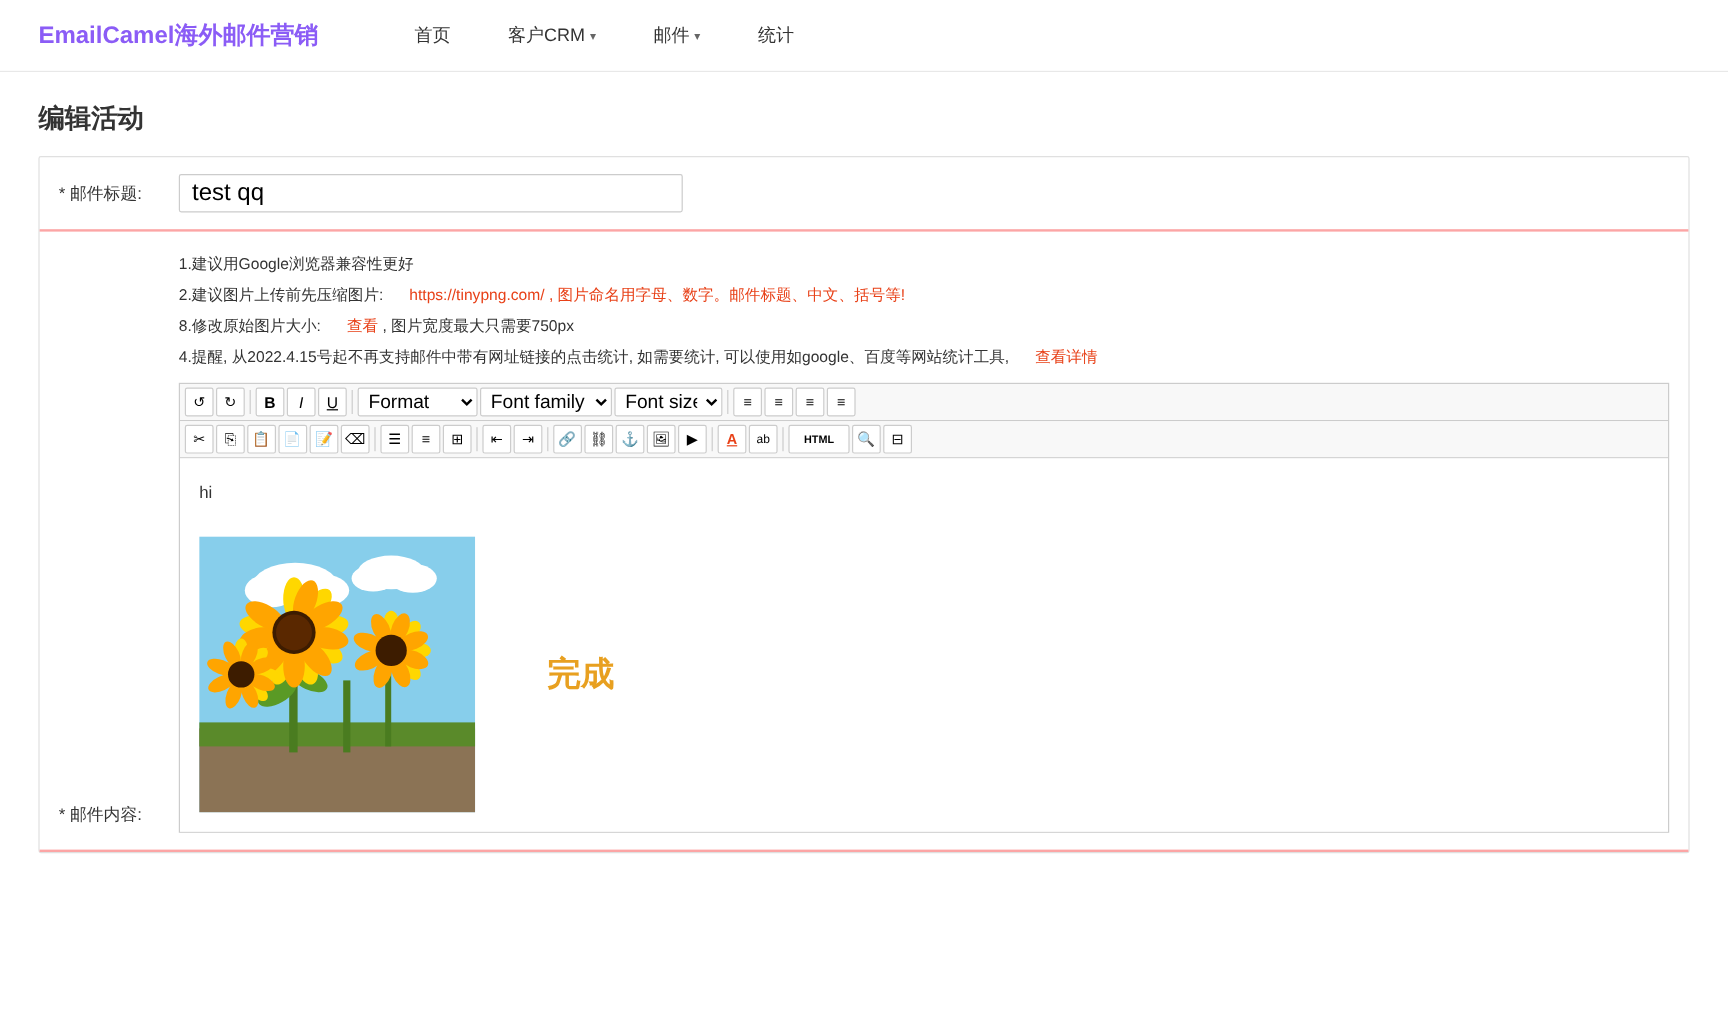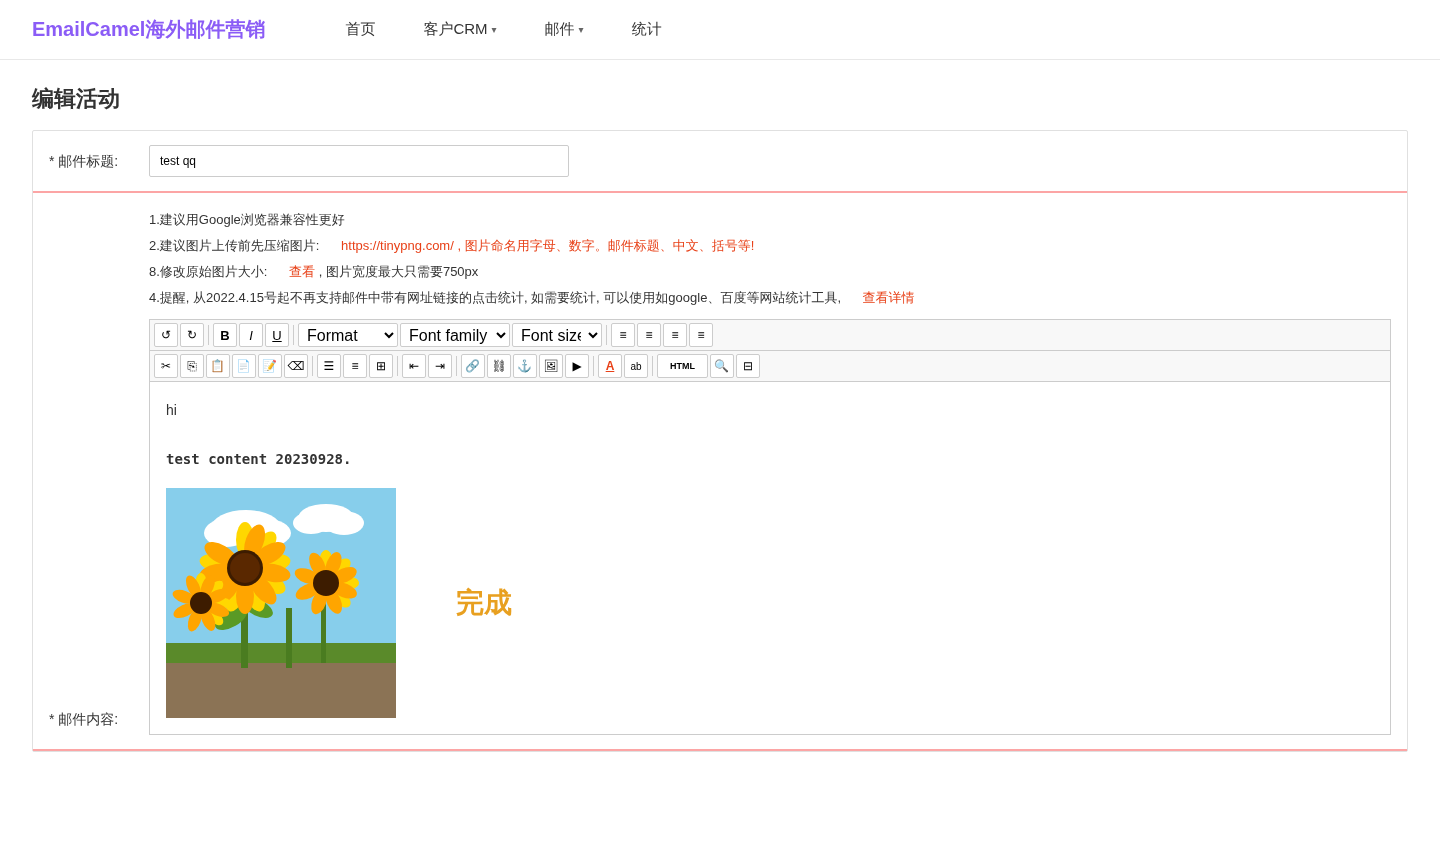--- a/index.html
+++ b/index.html
@@ -24,21 +24,21 @@
     
     .section { border: 1px solid #e0e0e0; border-radius: 2px; }
     .section-header { background: #f5f5f5; padding: 10px 16px; font-size: 14px; color: #555; border-bottom: 1px solid #e0e0e0; }
 
     
     .form-row { display: flex; align-items: flex-end; padding: 14px 16px; border-bottom: 2px solid #fca5a5; }
     .form-label { width: 100px; min-width: 100px; color: #333; font-size: 14px; line-height: 32px; }
     .form-content { flex: 1; }
 
     
-    .text-input { width: 420px; height: 32px; border: 1px solid #ccc; padding: 4px 10px; font-size: 12px; outline: none; border-radius: 2px; }
+    .text-input { width: 420px; height: 32px; border: 1px solid #ccc; padding: 4px 10px; font-size: 20px; outline: none; border-radius: 2px; }
 
     
     .tips { font-size: 13px; line-height: 2; color: #333; }
     .tips a { color: #e84118; text-decoration: none; padding-left: 18px; }
     .tips .red-text { color: #e84118; }
 
     
     .editor-wrapper { border: 1px solid #ccc; margin-top: 8px; }
     .toolbar { display: flex; flex-wrap: wrap; background: #f8f8f8; border-bottom: 1px solid #ccc; padding: 3px 4px; gap: 2px; align-items: center; }
     .tb-btn { display: inline-flex; align-items: center; justify-content: center; width: 24px; height: 24px; border: 1px solid #ccc; background: #fff; cursor: pointer; font-size: 12px; border-radius: 2px; }
@@ -209,21 +209,20 @@
             <button class="tb-btn" title="Find">
                 <span>🔍</span>
               </button>
             <button class="tb-btn" title="Plugins">
                 <span>⊟</span>
               </button>
           </div>
 
           <div class="editor-body">
             <div class="line1">hi</div>
-            <div class="line2">test content 20230928.</div>
             <div class="image-area">
 
               <svg class="sunflower-svg" viewBox="0 0 230 230" xmlns="http://www.w3.org/2000/svg">
 
                 <rect width="230" height="230" fill="#87ceeb"></rect>
 
                 <ellipse cx="80" cy="40" rx="35" ry="18" fill="white"></ellipse>
                 <ellipse cx="60" cy="45" rx="22" ry="14" fill="white"></ellipse>
                 <ellipse cx="100" cy="45" rx="25" ry="14" fill="white"></ellipse>
                 <ellipse cx="160" cy="30" rx="28" ry="14" fill="white"></ellipse>

